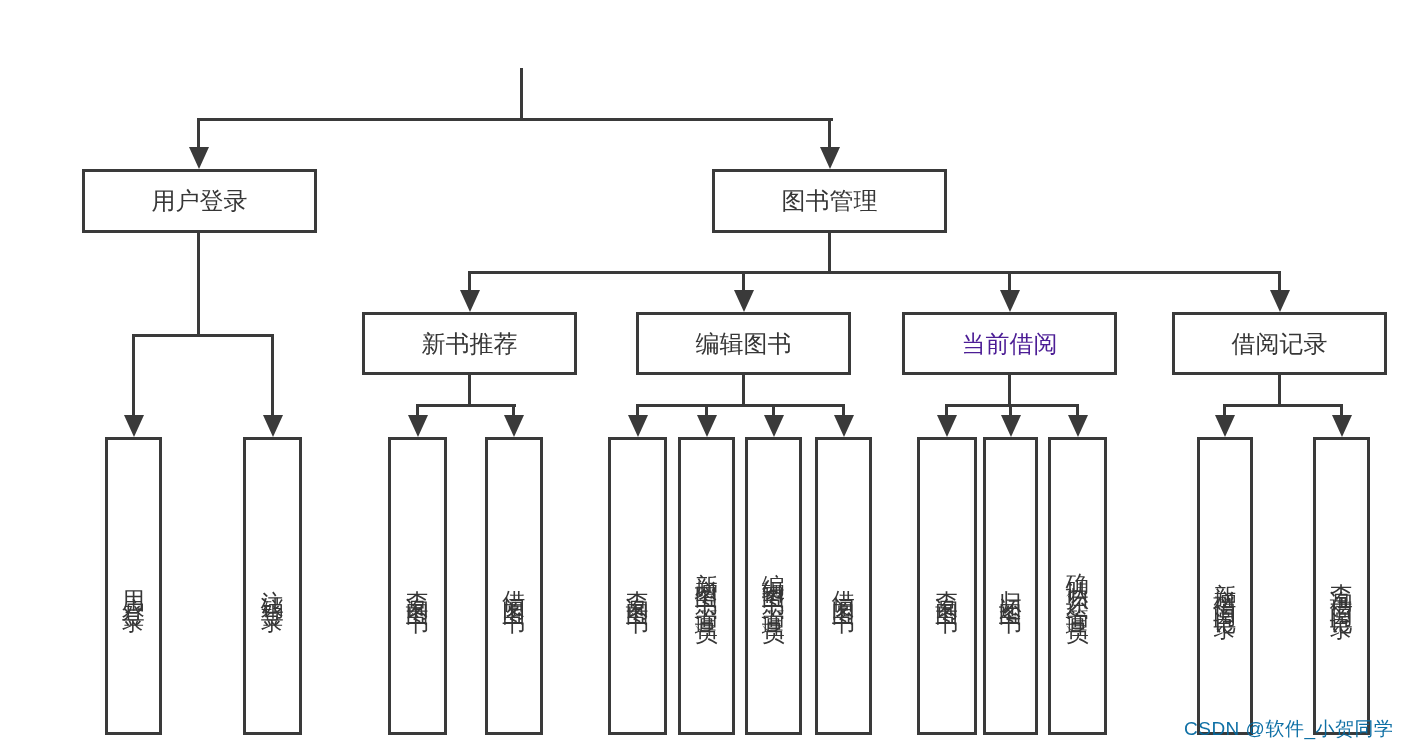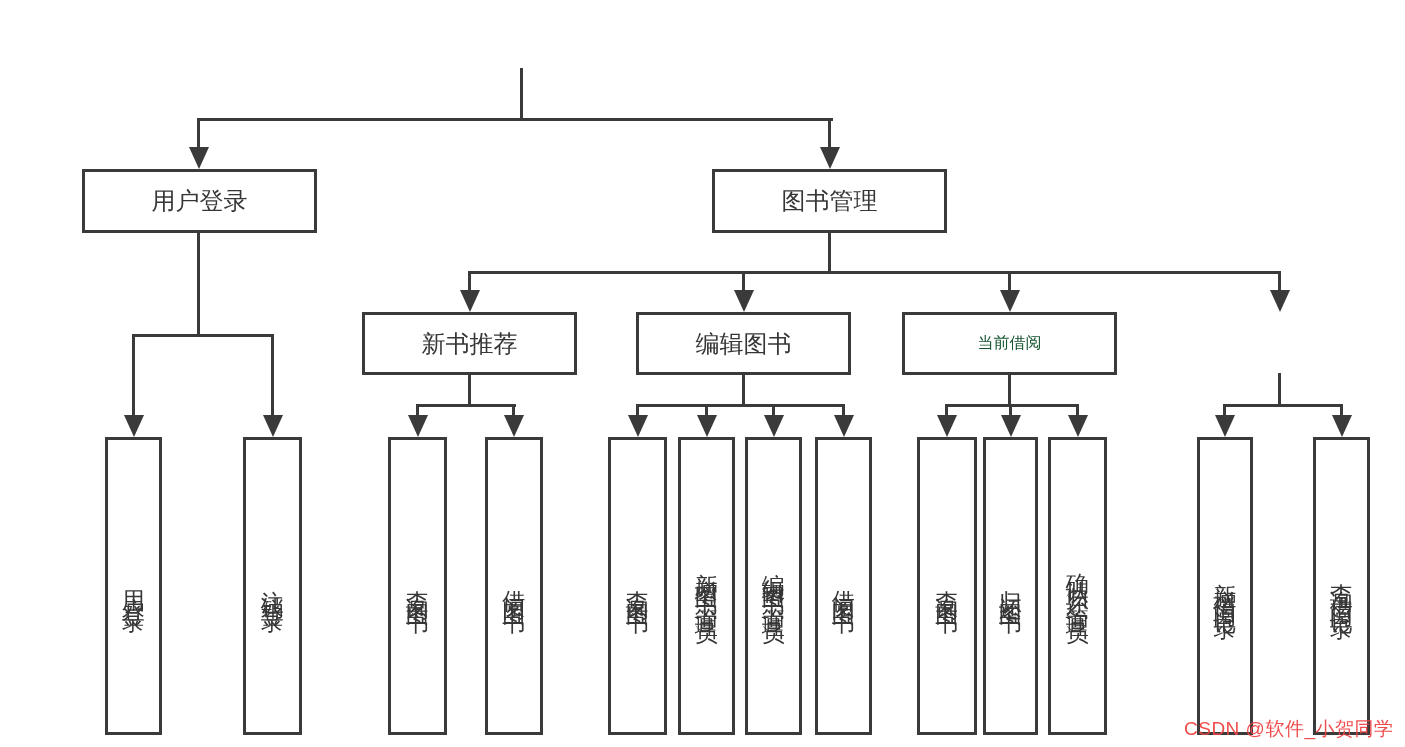--- a/index.html
+++ b/index.html
@@ -32,21 +32,21 @@
   .watermark{
     position:absolute;left:1184px;top:716px;z-index:5;
     font-size:19px;color:#9d9d9d;letter-spacing:0.5px;
     opacity:0.95;white-space:nowrap;
   }
 </style>
 </head>
 <body>
 
 <div id="diagram" style="background: rgb(255, 255, 255);">
-  <div class="watermark" style="color: #ef4444;">CSDN @软件_小贺同学</div>
+  <div class="watermark" style="color: #0369a1;">CSDN @软件_小贺同学</div>
 <div class="line" style="left: 520px; top: 68px; width: 3px; height: 53px; background: rgb(58, 58, 58);"></div>
     <div class="line" style="left: 197px; top: 118px; width: 636px; height: 3px; background: rgb(58, 58, 58);"></div>
     <div class="line" style="left: 197px; top: 118px; width: 3px; height: 35px; background: rgb(58, 58, 58);"></div>
     <div class="line" style="left: 828px; top: 118px; width: 3px; height: 35px; background: rgb(58, 58, 58);"></div>
     <div class="line" style="left: 197px; top: 233px; width: 3px; height: 104px; background: rgb(58, 58, 58);"></div>
     <div class="line" style="left: 132px; top: 334px; width: 142px; height: 3px; background: rgb(58, 58, 58);"></div>
     <div class="line" style="left: 132px; top: 334px; width: 3px; height: 85px; background: rgb(58, 58, 58);"></div>
     <div class="line" style="left: 271px; top: 334px; width: 3px; height: 85px; background: rgb(58, 58, 58);"></div>
     <div class="line" style="left: 828px; top: 233px; width: 3px; height: 41px; background: rgb(58, 58, 58);"></div>
     <div class="line" style="left: 468px; top: 271px; width: 813px; height: 3px; background: rgb(58, 58, 58);"></div>
@@ -89,21 +89,22 @@
     <div class="arrow" style="left: 834px; top: 415px; border-top-color: rgb(58, 58, 58);"></div>
     <div class="arrow" style="left: 937px; top: 415px; border-top-color: rgb(58, 58, 58);"></div>
     <div class="arrow" style="left: 1001px; top: 415px; border-top-color: rgb(58, 58, 58);"></div>
     <div class="arrow" style="left: 1068px; top: 415px; border-top-color: rgb(58, 58, 58);"></div>
     <div class="arrow" style="left: 1215px; top: 415px; border-top-color: rgb(58, 58, 58);"></div>
     <div class="arrow" style="left: 1332px; top: 415px; border-top-color: rgb(58, 58, 58);"></div>
     <div class="node h" style="left: 82px; top: 169px; width: 235px; height: 64px; font-size: 24px; border-color: rgb(58, 58, 58); color: rgb(54, 54, 54);">用户登录</div>
     <div class="node h" style="left: 362px; top: 312px; width: 215px; height: 63px; font-size: 24px; border-color: rgb(58, 58, 58); color: rgb(54, 54, 54);">新书推荐</div>
     <div class="node h" style="left: 712px; top: 169px; width: 235px; height: 64px; font-size: 24px; border-color: rgb(58, 58, 58); color: rgb(54, 54, 54);">图书管理</div>
     <div class="node h" style="left: 636px; top: 312px; width: 215px; height: 63px; font-size: 24px; border-color: rgb(58, 58, 58); color: rgb(54, 54, 54);">编辑图书</div>
-    <div class="node h" style="left: 902px; top: 312px; width: 215px; height: 63px; font-size: 16px; border-color: rgb(58, 58, 58); color: #14532d;">当前借阅</div>
+    <div class="node h" style="left: 902px; top: 312px; width: 215px; height: 63px; font-size: 24px; border-color: rgb(58, 58, 58); color: #4c1d95;">当前借阅</div>
+    <div class="node h" style="left: 1172px; top: 312px; width: 215px; height: 63px; font-size: 24px; border-color: rgb(58, 58, 58); color: rgb(54, 54, 54);">借阅记录</div>
     <div class="node v" style="left: 105px; top: 437px; width: 57px; height: 298px; font-size: 23px; border-color: rgb(58, 58, 58); color: rgb(54, 54, 54);">用户登录</div>
     <div class="node v" style="left: 243px; top: 437px; width: 59px; height: 298px; font-size: 23px; border-color: rgb(58, 58, 58); color: rgb(54, 54, 54);">注销登录</div>
     <div class="node v" style="left: 388px; top: 437px; width: 59px; height: 298px; font-size: 23px; border-color: rgb(58, 58, 58); color: rgb(54, 54, 54);">查询图书</div>
     <div class="node v" style="left: 485px; top: 437px; width: 58px; height: 298px; font-size: 23px; border-color: rgb(58, 58, 58); color: rgb(54, 54, 54);">借阅图书</div>
     <div class="node v" style="left: 608px; top: 437px; width: 59px; height: 298px; font-size: 23px; border-color: rgb(58, 58, 58); color: rgb(54, 54, 54);">查询图书</div>
     <div class="node v" style="left: 678px; top: 437px; width: 57px; height: 298px; font-size: 23px; border-color: rgb(58, 58, 58); color: rgb(54, 54, 54);">新增图书（管理员）</div>
     <div class="node v" style="left: 745px; top: 437px; width: 57px; height: 298px; font-size: 23px; border-color: rgb(58, 58, 58); color: rgb(54, 54, 54);">编辑图书（管理员）</div>
     <div class="node v" style="left: 815px; top: 437px; width: 57px; height: 298px; font-size: 23px; border-color: rgb(58, 58, 58); color: rgb(54, 54, 54);">借阅图书</div>
     <div class="node v" style="left: 917px; top: 437px; width: 60px; height: 298px; font-size: 23px; border-color: rgb(58, 58, 58); color: rgb(54, 54, 54);">查询图书</div>
     <div class="node v" style="left: 983px; top: 437px; width: 55px; height: 298px; font-size: 23px; border-color: rgb(58, 58, 58); color: rgb(54, 54, 54);">归还图书</div>

